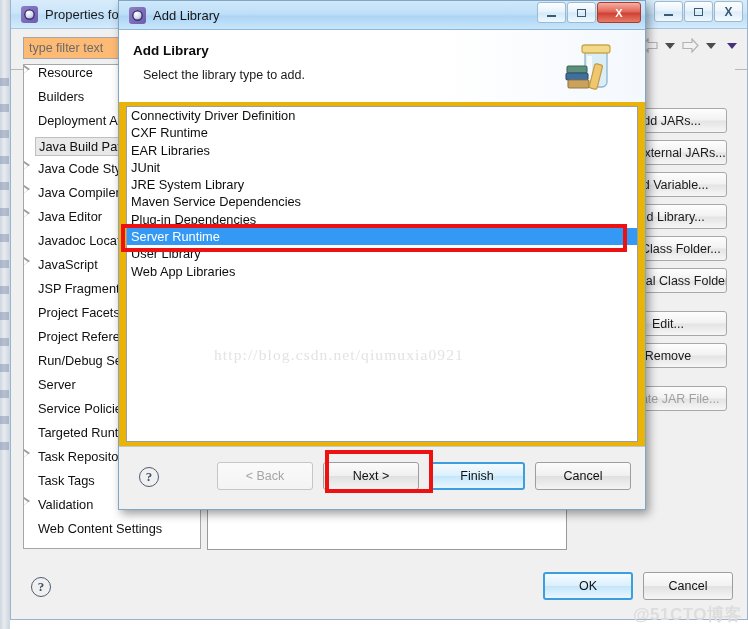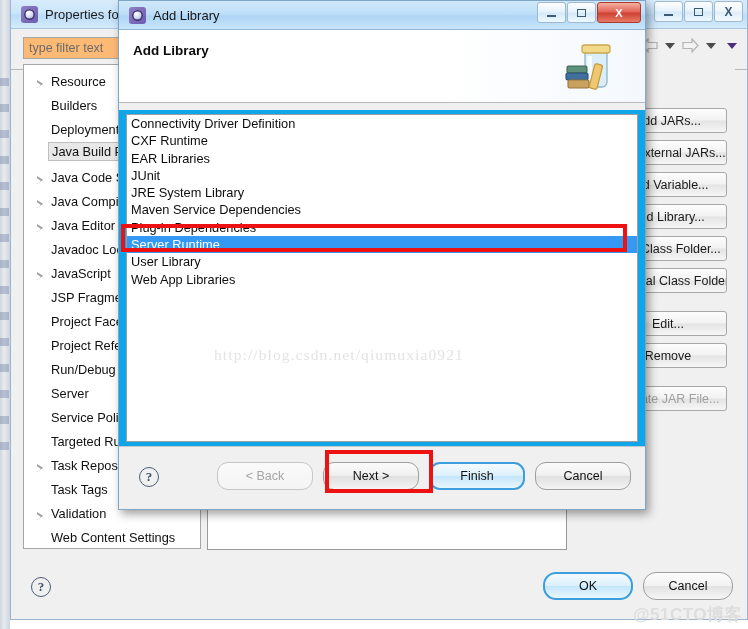--- a/index.html
+++ b/index.html
@@ -146,22 +146,21 @@
     left: 12px; top: 64px;
     width: 178px; height: 485px;
     background: #ffffff;
     border: 1px solid #a6a6a6;
     box-sizing: border-box;
     overflow: hidden;
   }
   .tree-item {
     height: 24px;
     display: flex;
-    align-items: flex-end;
-    padding-left: 13px;
+    align-items: flex-start;
     white-space: nowrap;
     font-size: 12.8px;
     color: #101010;
     box-sizing: border-box;
   }
   .tree-arrow {
     width: 14px; flex: none;
     display: flex; align-items: center; justify-content: flex-start;
   }
   .tri-outline {
@@ -251,21 +250,21 @@
     font-family: "Liberation Serif", serif;
   }
   .props-help { position: absolute; left: 8px; top: 20px; }
   .props-btns {
     position: absolute; right: 2px; top: 15px;
     display: flex; gap: 10px;
   }
   .dlg-btn {
     width: 90px; height: 28px;
     border: 1px solid #9e9e9e;
-    border-radius: 13px;
+    border-radius: 3px;
     background: linear-gradient(to bottom,#fcfcfc 0%,#f2f2f2 48%,#e2e2e2 52%,#f5f5f5 100%);
     font-size: 12.5px;
     color: #111111;
     display: flex; align-items: center; justify-content: center;
     box-sizing: border-box;
     text-align: right;
   }
   .dlg-btn.primary {
     border: 2px solid #3c9ede;
     background: linear-gradient(to bottom,#f4fbff 0%,#dcf0fc 48%,#c4e6fb 52%,#e9f7ff 100%);
@@ -318,22 +317,21 @@
     position: absolute; left: 24px; top: 38px;
     font-size: 12.5px; color: #1a1a1a;
   }
   .dlg-h-icon {
     position: absolute; right: 22px; top: 6px;
     width: 58px; height: 60px;
   }
   .dlg-body {
     position: absolute;
     left: 0; top: 101px; right: 0; bottom: 62px;
-    background: #0ea5e9;
-    margin-top: 8px;
+    background: #eab308;
   }
   .lib-list {
     position: absolute;
     left: 7px; top: 4px; right: 7px; bottom: 5px;
     background: #ffffff;
     border: 1px solid #9e9e9e;
     box-sizing: border-box;
     overflow: hidden;
   }
   .lib-item {
@@ -377,21 +375,21 @@
     border-top: 1px solid #c6c6c6;
   }
   .dlg-help { position: absolute; left: 20px; top: 20px; }
   .wiz-btns {
     position: absolute; right: 14px; top: 15px;
     display: flex; gap: 10px;
   }
   .wiz-btn {
     width: 96px; height: 28px;
     border: 1px solid #9e9e9e;
-    border-radius: 11px;
+    border-radius: 3px;
     background: linear-gradient(to bottom,#fbfbfb 0%,#f0f0f0 48%,#e0e0e0 52%,#f4f4f4 100%);
     font-size: 12.5px;
     color: #111111;
     display: flex; align-items: center; justify-content: center;
     box-sizing: border-box;
   }
   .wiz-btn.disabled { color: #a5a5a5; background: linear-gradient(to bottom,#fafafa 0%,#f4f4f4 100%); border-color:#c6c6c6; }
   .wiz-btn.primary {
     border: 2px solid #3c9ede;
     background: linear-gradient(to bottom,#f4fbff 0%,#dcf0fc 48%,#c4e6fb 52%,#e9f7ff 100%);
@@ -612,20 +610,21 @@
             <span class="glyph-max"></span>
           </div>
         <div class="wbtn red">
             <span>X</span>
           </div>
       </div>
     </div>
 
     <div class="dlg-header">
       <div class="dlg-h-title">Add Library</div>
+      <div class="dlg-h-sub">Select the library type to add.</div>
       <div class="dlg-h-icon">
         <svg width="58" height="60" viewBox="0 0 58 60">
 
           <path d="M20 16 h22 v30 a5 5 0 0 1 -5 5 h-12 a5 5 0 0 1 -5 -5 z" fill="#d9eef8" stroke="#8fb6c9" stroke-width="1.3"></path>
           <rect x="17" y="9" width="28" height="8" rx="2.5" fill="#f3d98a" stroke="#c9a84c" stroke-width="1.3"></rect>
           <rect x="22" y="20" width="5" height="24" fill="#ffffff" opacity="0.7"></rect>
 
           <rect x="2" y="30" width="20" height="7" rx="1.5" fill="#5e8f7a" stroke="#3d6655" stroke-width="1.1"></rect>
           <rect x="1" y="37" width="22" height="7" rx="1.5" fill="#3f6f9c" stroke="#2b4f71" stroke-width="1.1"></rect>
           <rect x="3" y="44" width="21" height="8" rx="1.5" fill="#c9a25f" stroke="#9a7639" stroke-width="1.1"></rect>

